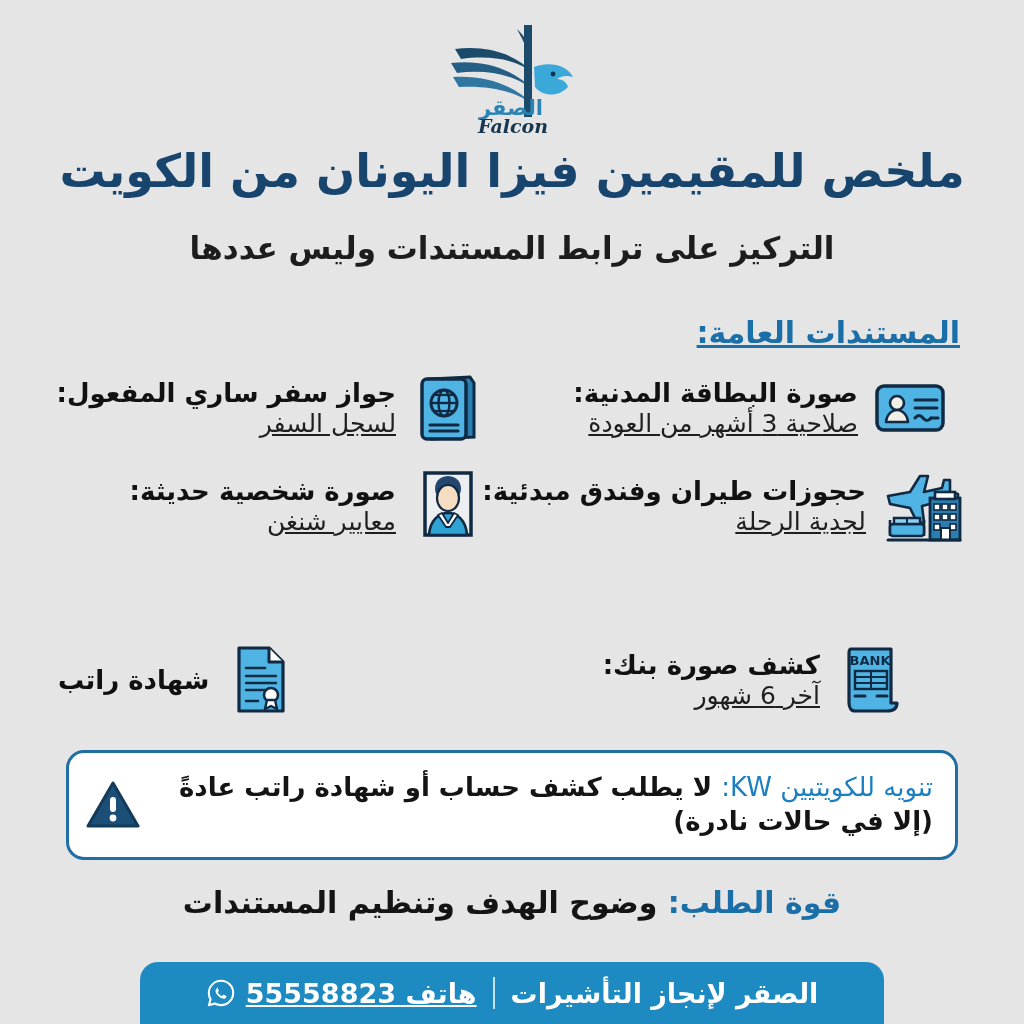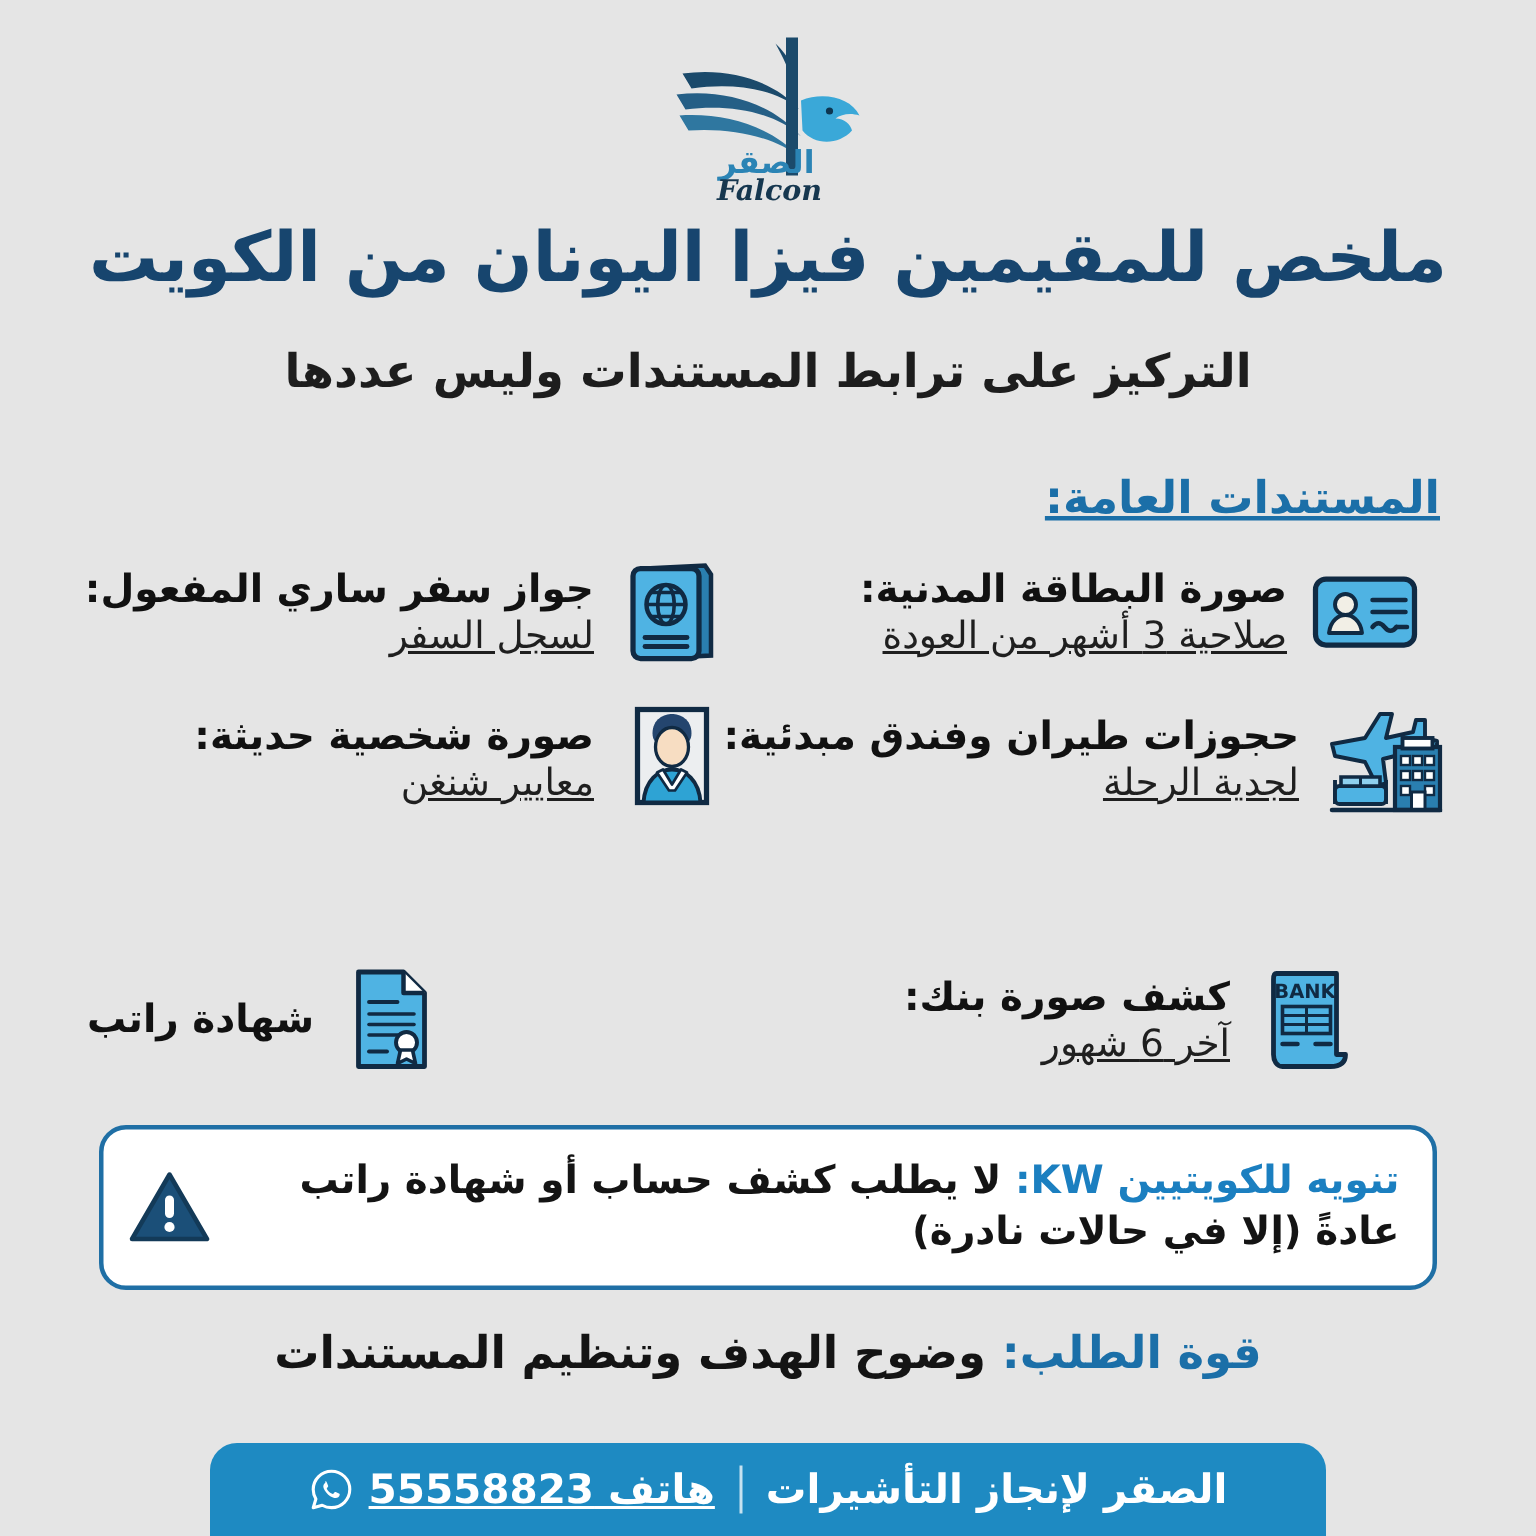--- a/index.html
+++ b/index.html
@@ -157,21 +157,21 @@
     order: 1;
     flex: 1;
     text-align: right;
     font-size: 26px;
     line-height: 1.3;
     color: #141414;
     font-weight: 600;
   }
   .note-lead {
     color: #1b7fc0;
-    font-weight: bold;
+    font-weight: normal;
   }
 
   
   .closing {
     position: absolute;
     top: 885px;
     left: 50px;
     right: 50px;
     text-align: center;
     font-size: 30px;

